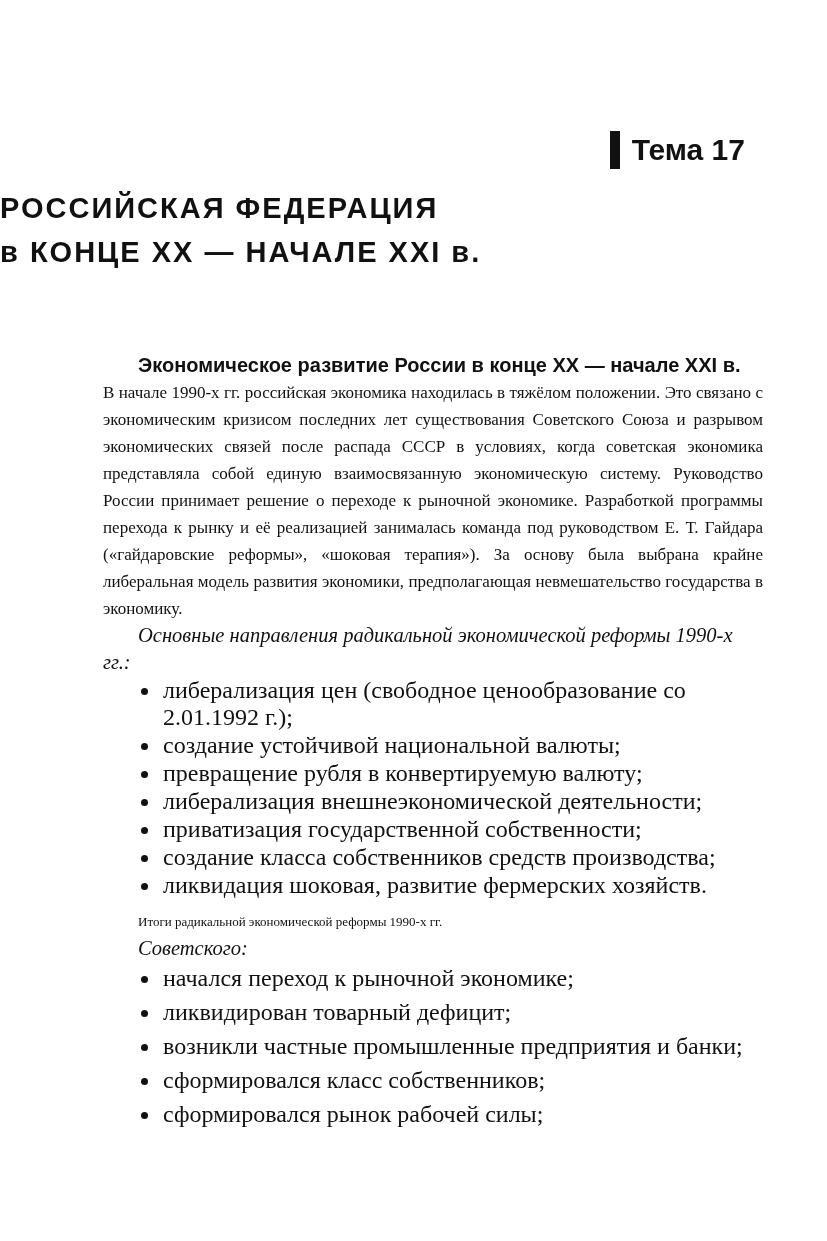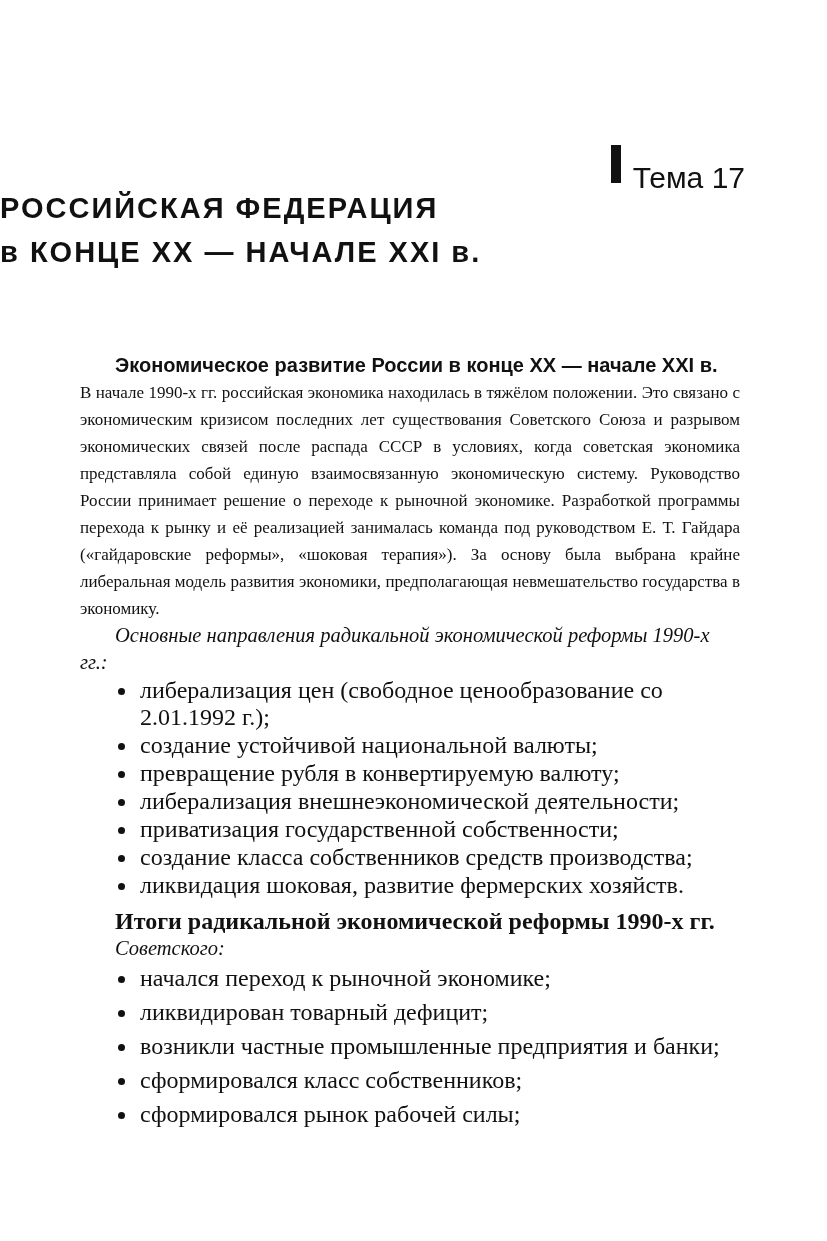--- a/index.html
+++ b/index.html
@@ -22,42 +22,41 @@
     align-items: center;
   }
   .topic-bar {
     width: 10px;
     height: 38px;
     background: #111111;
     margin-right: 12px;
   }
   .topic-text {
     font-family: "Liberation Sans", sans-serif;
-    font-weight: 400;
+    font-weight: 700;
     font-size: 30px;
     line-height: 38px;
-    margin-top: 28px;
   }
   .chapter-title {
     position: absolute;
     top: 186px;
     left: 0;
     width: 100%;
     text-align: left;
     font-family: "Liberation Sans", sans-serif;
     font-weight: 700;
     font-size: 29px;
     letter-spacing: 2px;
     line-height: 44px;
   }
   .title-line { display: block; }
   .content {
     position: absolute;
     top: 352px;
-    left: 80px;
+    left: 103px;
     width: 660px;
   }
   .section-heading {
     font-family: "Liberation Sans", sans-serif;
     font-weight: 700;
     font-size: 20px;
     line-height: 27px;
     text-indent: 35px;
     white-space: nowrap;
   }
@@ -88,22 +87,22 @@
     position: absolute;
     left: 38px;
     top: 11px;
     width: 7px;
     height: 7px;
     border-radius: 50%;
     background: #111111;
   }
   .bullet-list.spaced .bullet-item { margin-bottom: 7px; }
   .results-heading {
-    font-weight: 700;
-    font-size: 24px;
+    font-weight: 400;
+    font-size: 13px;
     line-height: 27px;
     text-indent: 35px;
     margin-top: 9px;
   }
   .positives-label {
     font-style: italic;
     font-size: 20.5px;
     line-height: 27px;
     text-indent: 35px;
     margin-bottom: 3px;

